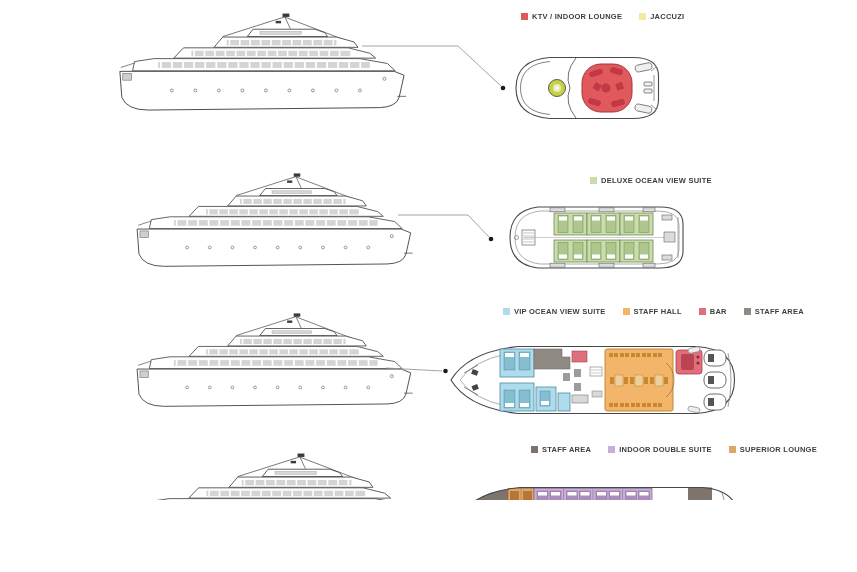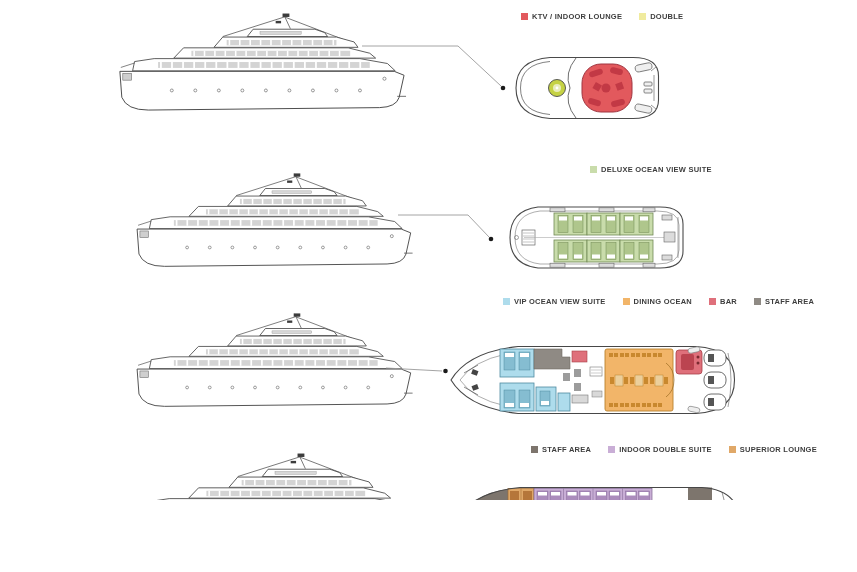--- a/index.html
+++ b/index.html
@@ -61,21 +61,21 @@
     </defs>
   </svg>
 
   <div class="legend" style="left:521px;top:12px">
     <div class="li">
       <span class="sw" style="background:var(--ktv_red)"></span>
       <span class="lb">KTV / INDOOR LOUNGE</span>
     </div>
     <div class="li">
       <span class="sw" style="background:var(--jacuzzi_yellow)"></span>
-      <span class="lb">DOUBLE</span>
+      <span class="lb">JACCUZI</span>
     </div>
   </div>
 
   <svg class="ship" style="left:113px;top:12px" width="294" height="104" viewBox="0 0 300 106">
       <use href="#yacht"></use>
     </svg>
 
   <svg class="plan" style="left:510px;top:55px" width="152" height="66" viewBox="0 0 152 66">
     <path d="M40,2.5 H123 Q148.5,2.5 148.5,21 V45 Q148.5,63.5 123,63.5 H40 Q6,61 6,33 Q6,5 40,2.5 Z" fill="#fff" stroke="#4a4a4a" stroke-width="1.1"></path>
     <path d="M40,6.5 Q10.5,9 10.5,33 Q10.5,57 40,59.5" fill="none" stroke="#4a4a4a" stroke-width="0.7"></path>
@@ -99,21 +99,21 @@
       <rect x="125" y="50" width="17" height="7" rx="3.5" transform="rotate(12 133 53)"></rect>
       <rect x="134" y="27" width="8" height="4" rx="1"></rect>
       <rect x="134" y="34" width="8" height="4" rx="1"></rect>
     </g>
     <g stroke="#6a6a6a" stroke-width="0.7">
       <line x1="141" y1="16" x2="146" y2="12"></line>
       <line x1="141" y1="50" x2="146" y2="54"></line>
     </g>
   </svg>
 
-  <div class="legend" style="left:590px;top:165px">
+  <div class="legend" style="left:590px;top:176px">
     <div class="li">
       <span class="sw" style="background:var(--deluxe_green)"></span>
       <span class="lb">DELUXE OCEAN VIEW SUITE</span>
     </div>
   </div>
 
   <svg class="ship" style="left:127px;top:172px" width="290" height="100" viewBox="0 0 300 106">
       <use href="#yacht"></use>
     </svg>
 
@@ -176,28 +176,28 @@
     </g>
     <line x1="22" y1="33.5" x2="168" y2="33.5" stroke="#aaa" stroke-width="0.6"></line>
     <g fill="#dcdcdc" stroke="#666" stroke-width="0.6">
       <rect x="160" y="11" width="10" height="5"></rect>
         <rect x="160" y="51" width="10" height="5"></rect>
       <rect x="162" y="28" width="11" height="10"></rect>
     </g>
     <path d="M176,13 V54" fill="none" stroke="#777" stroke-width="0.6"></path>
   </svg>
 
-  <div class="legend" style="left:503px;top:297px">
+  <div class="legend" style="left:503px;top:307px">
     <div class="li">
       <span class="sw" style="background:var(--vip_blue)"></span>
       <span class="lb">VIP OCEAN VIEW SUITE</span>
     </div>
     <div class="li">
       <span class="sw" style="background:var(--dining_orange)"></span>
-      <span class="lb">DINING OCEAN</span>
+      <span class="lb">STAFF HALL</span>
     </div>
     <div class="li">
       <span class="sw" style="background:var(--bar_red)"></span>
       <span class="lb">BAR</span>
     </div>
     <div class="li">
       <span class="sw" style="background:var(--staff_gray)"></span>
       <span class="lb">STAFF AREA</span>
     </div>
   </div>

